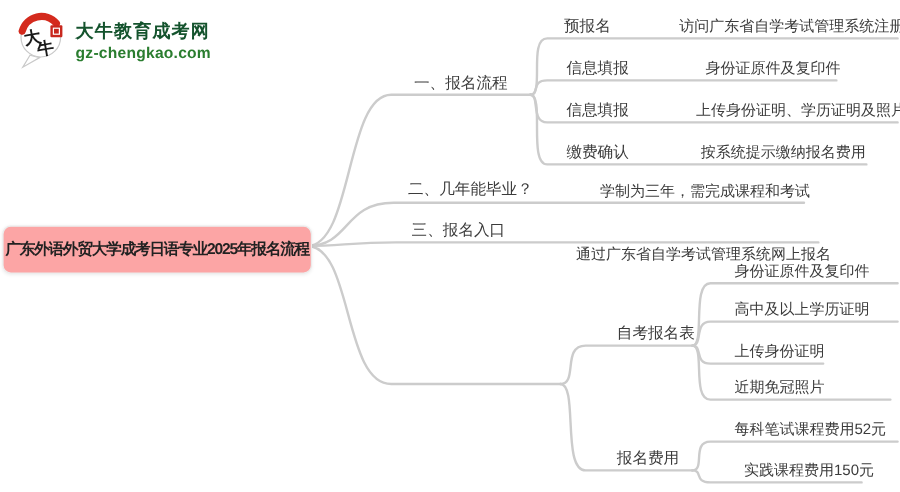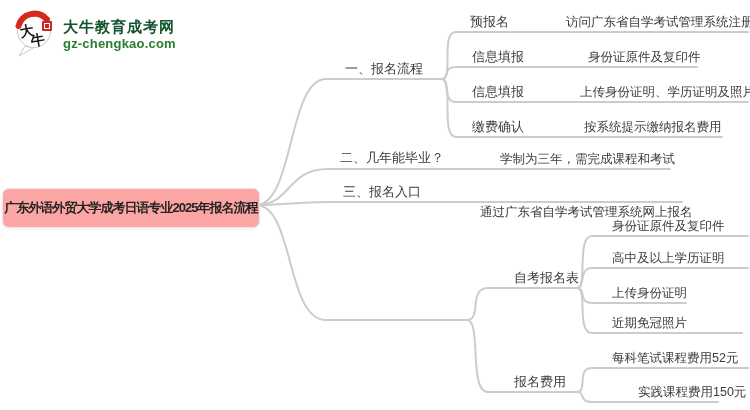--- a/index.html
+++ b/index.html
@@ -92,15 +92,15 @@
   <div class="node leaf" style="left:480px;top:184px;margin-top:20px;">通过广东省自学考试管理系统网上报名</div>
 
   <div class="node" style="left:514px;top:270px;">自考报名表</div>
   <div class="node" style="left:514px;top:374px;">报名费用</div>
 
   <div class="node leaf" style="left:612px;top:218px;">身份证原件及复印件</div>
   <div class="node leaf" style="left:612px;top:250px;">高中及以上学历证明</div>
   <div class="node leaf" style="left:612px;top:285px;">上传身份证明</div>
   <div class="node leaf" style="left:612px;top:315px;">近期免冠照片</div>
   <div class="node leaf" style="left:612px;top:350px;">每科笔试课程费用52元</div>
-  <div class="node leaf" style="left:638px;top:384px;">实践课程费用150元</div>
+  <div class="node leaf" style="left:620px;top:384px;">实践课程费用150元</div>
 
 </div>
 
 </body></html>

